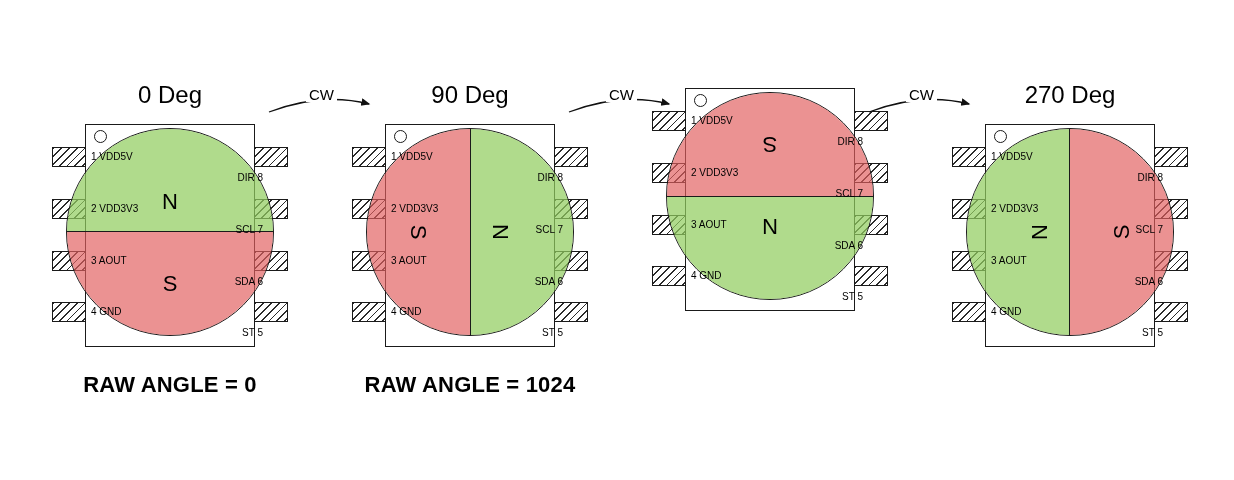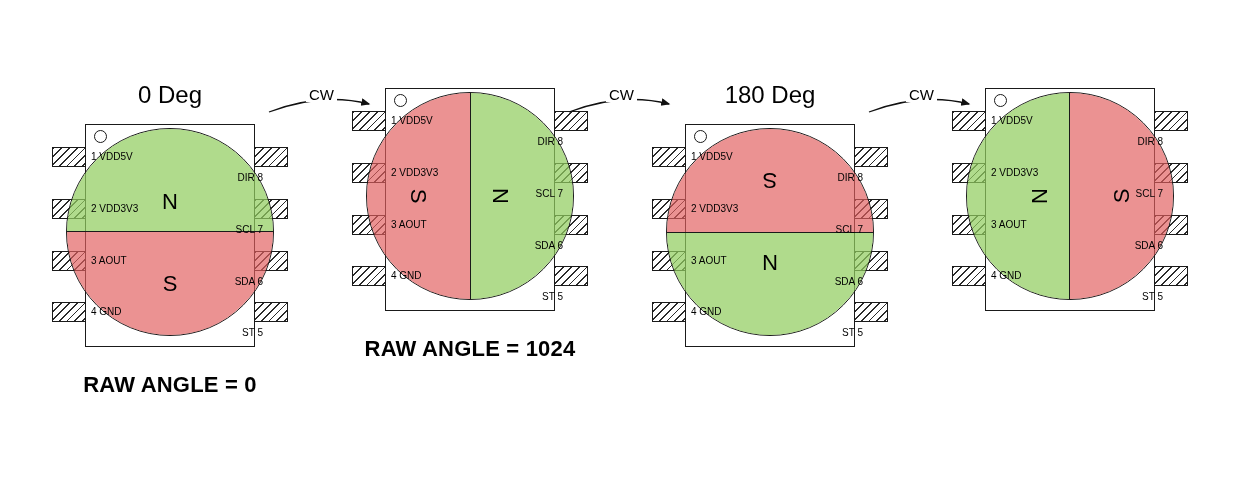--- a/index.html
+++ b/index.html
@@ -68,20 +68,21 @@
         <span class="lbl lbl-l t4">4 GND</span>
         <span class="lbl lbl-r t1">DIR 8</span>
         <span class="lbl lbl-r t2">SCL 7</span>
         <span class="lbl lbl-r t3">SDA 6</span>
         <span class="lbl lbl-r t4">ST 5</span>
       </div>
       <div class="raw">RAW ANGLE = 0</div>
     </div>
 
     <div class="module">
+      <div class="chip-title">90 Deg</div>
       <div class="chip-area">
         <div class="chip-body"></div>
         <div class="pin pin-l r1"></div>
         <div class="pin pin-l r2"></div>
         <div class="pin pin-l r3"></div>
         <div class="pin pin-l r4"></div>
         <div class="pin pin-r r1"></div>
         <div class="pin pin-r r2"></div>
         <div class="pin pin-r r3"></div>
         <div class="pin pin-r r4"></div>
@@ -100,21 +101,20 @@
         <span class="lbl lbl-l t4">4 GND</span>
         <span class="lbl lbl-r t1">DIR 8</span>
         <span class="lbl lbl-r t2">SCL 7</span>
         <span class="lbl lbl-r t3">SDA 6</span>
         <span class="lbl lbl-r t4">ST 5</span>
       </div>
       <div class="raw">RAW ANGLE = 1024</div>
     </div>
 
     <div class="module">
-      <div class="chip-title">180 Deg</div>
       <div class="chip-area">
         <div class="chip-body"></div>
         <div class="pin pin-l r1"></div>
         <div class="pin pin-l r2"></div>
         <div class="pin pin-l r3"></div>
         <div class="pin pin-l r4"></div>
         <div class="pin pin-r r1"></div>
         <div class="pin pin-r r2"></div>
         <div class="pin pin-r r3"></div>
         <div class="pin pin-r r4"></div>
@@ -132,20 +132,21 @@
         <span class="lbl lbl-l t3">3 AOUT</span>
         <span class="lbl lbl-l t4">4 GND</span>
         <span class="lbl lbl-r t1">DIR 8</span>
         <span class="lbl lbl-r t2">SCL 7</span>
         <span class="lbl lbl-r t3">SDA 6</span>
         <span class="lbl lbl-r t4">ST 5</span>
       </div>
     </div>
 
     <div class="module">
+      <div class="chip-title">270 Deg</div>
       <div class="chip-area">
         <div class="chip-body"></div>
         <div class="pin pin-l r1"></div>
         <div class="pin pin-l r2"></div>
         <div class="pin pin-l r3"></div>
         <div class="pin pin-l r4"></div>
         <div class="pin pin-r r1"></div>
         <div class="pin pin-r r2"></div>
         <div class="pin pin-r r3"></div>
         <div class="pin pin-r r4"></div>

